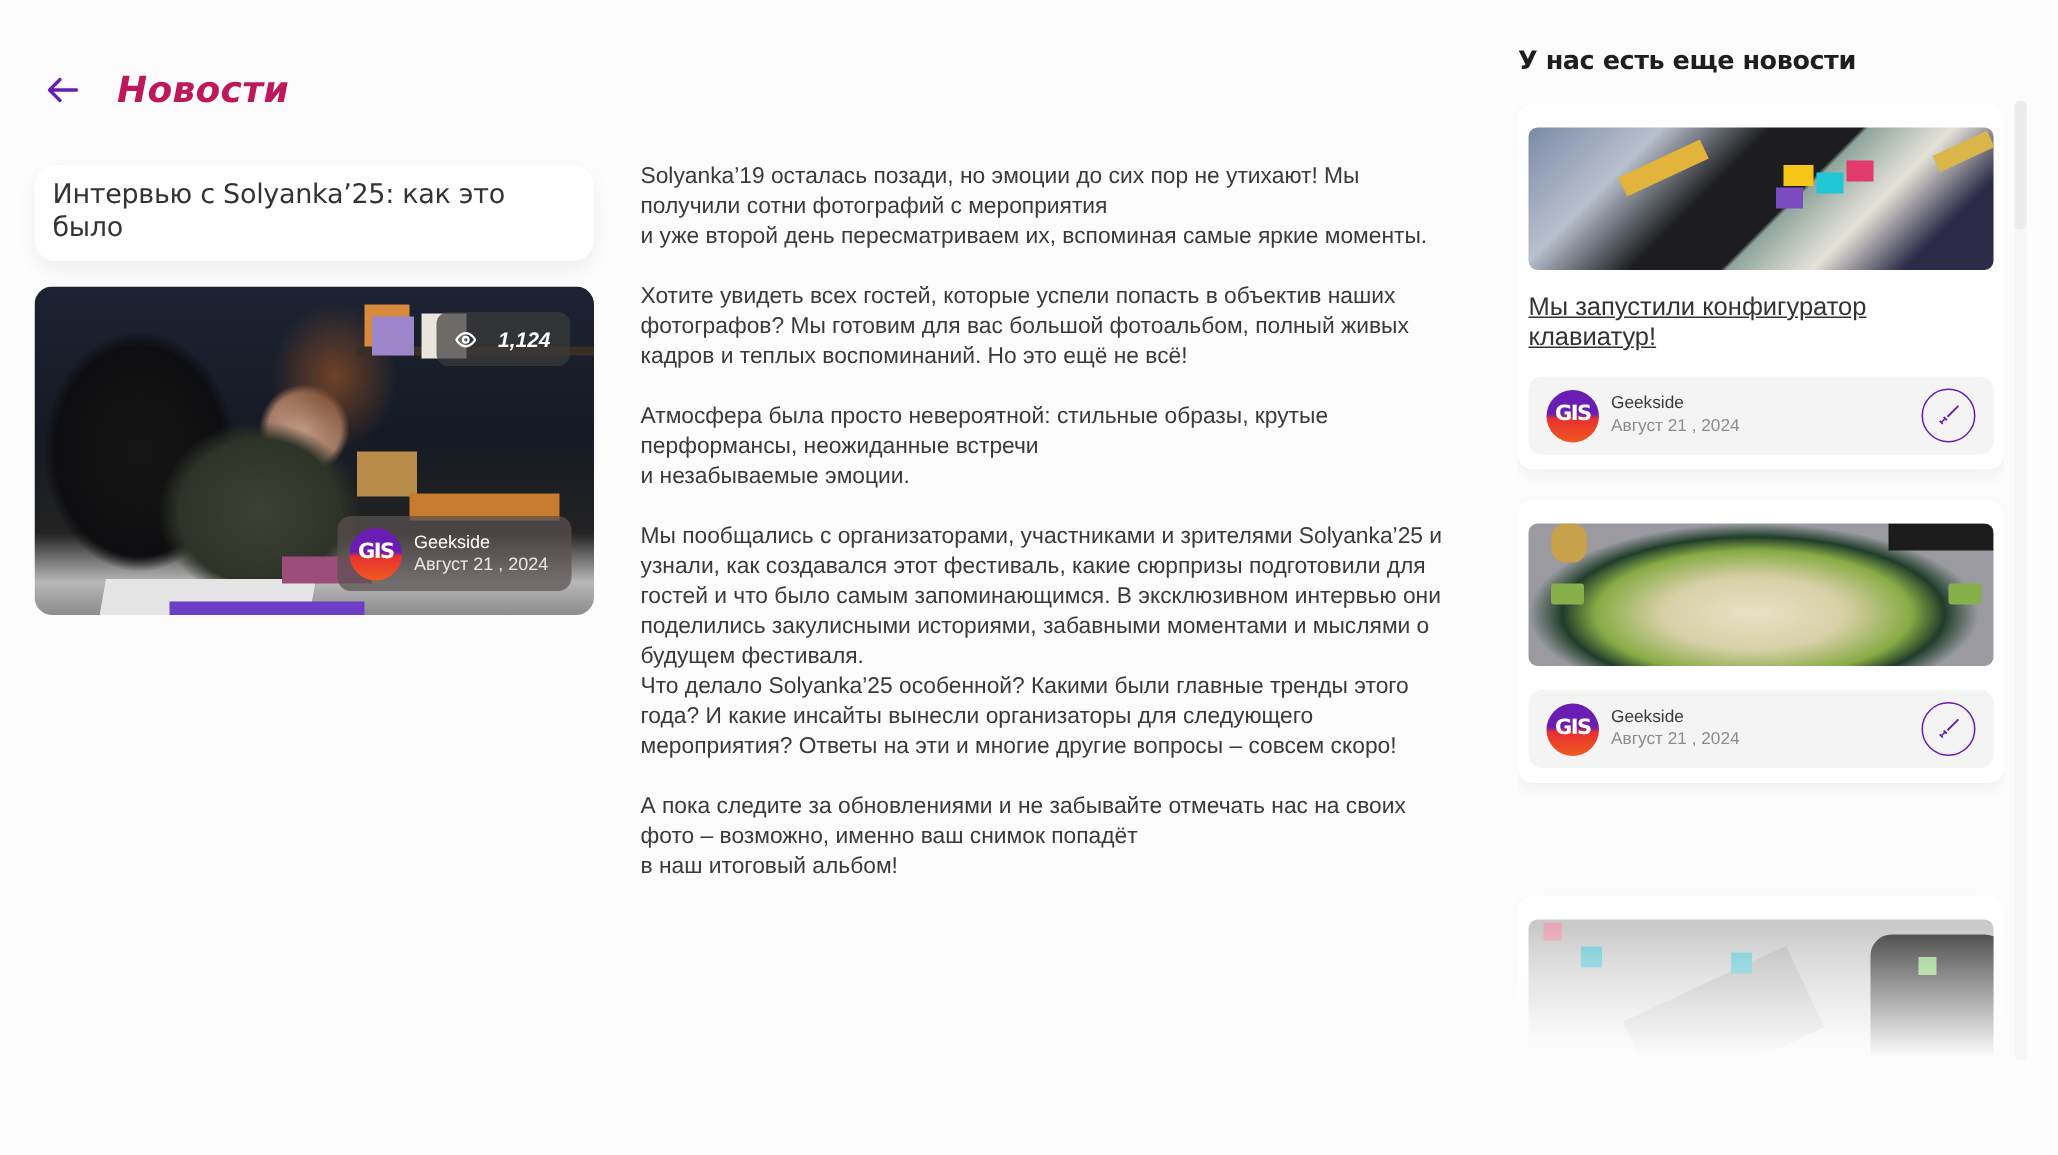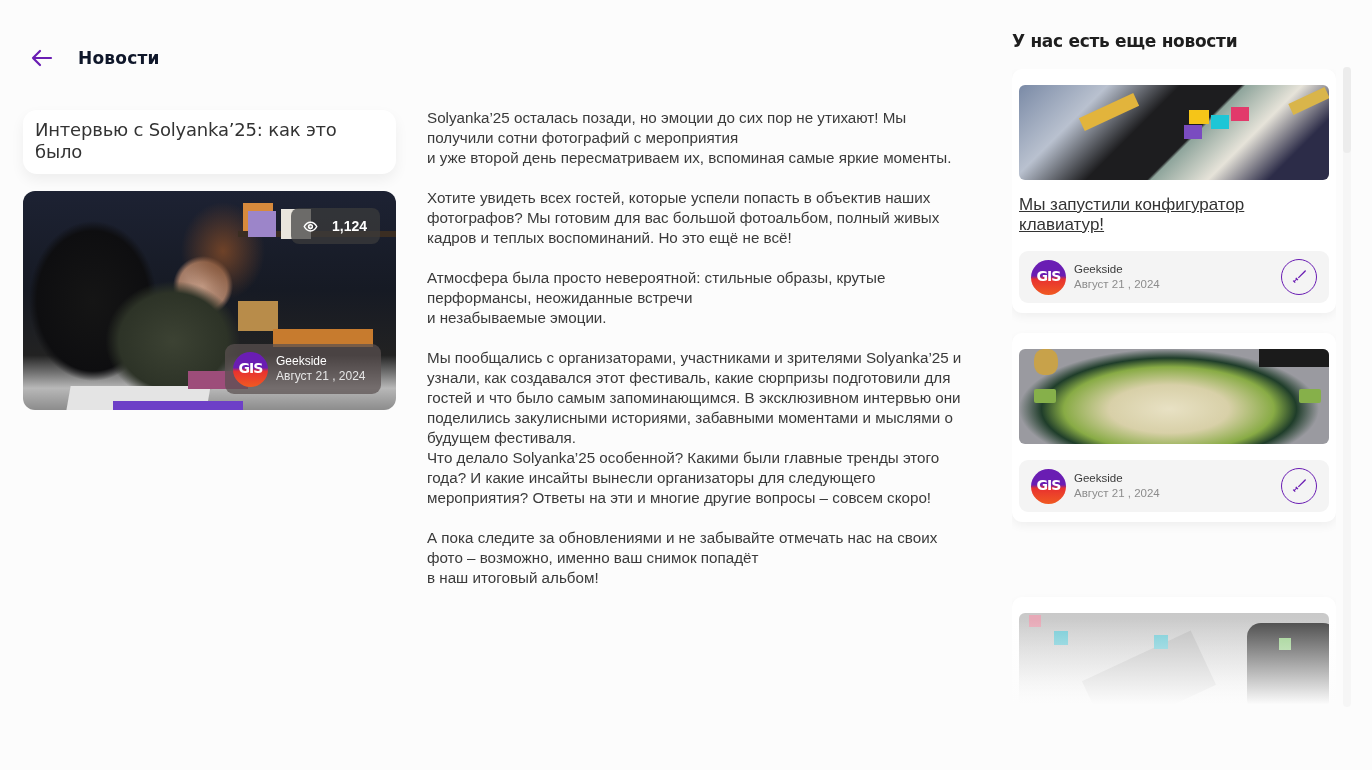--- a/index.html
+++ b/index.html
@@ -2,21 +2,21 @@
 <html><head>
 <meta charset="utf-8">
 <style>
   * { box-sizing: border-box; margin: 0; padding: 0; }
   html, body { width: 1372px; height: 770px; overflow: hidden; background: #fcfcfc; }
   body { font-family: "Liberation Sans", sans-serif; color: #2b2b2b; position: relative; }
 
   
   .back-nav { position: absolute; left: 30px; top: 46px; display: flex; align-items: center; gap: 24px; cursor: pointer; }
   .back-nav svg { width: 24px; height: 24px; display: block; }
-  .back-label { font-family: "DejaVu Sans", sans-serif; font-size: 17px; font-weight: bold; color: #0f172a; letter-spacing: 0.2px; }
+  .back-label { font-family: "DejaVu Sans", sans-serif; font-size: 24px; font-weight: bold; color: #be185d; letter-spacing: 0.2px; font-style: italic; }
 
   
   .title-card { position: absolute; left: 23px; top: 110px; width: 373px; height: 64px; background: #fff;
     border-radius: 14px; box-shadow: 0 6px 14px rgba(0,0,0,0.06); padding: 9px 12px; }
   .title-card h1 { font-family: "DejaVu Sans", sans-serif; font-size: 18px; font-weight: normal; line-height: 22px; color: #333; letter-spacing: -0.2px; }
 
   
   .hero { position: absolute; left: 23px; top: 191px; width: 373px; height: 219px; border-radius: 12px; overflow: hidden;
     background:
       radial-gradient(ellipse 60px 70px at 200px 60px, rgba(120,70,40,0.9), transparent 70%),
@@ -29,21 +29,21 @@
   .hero .box1 { position: absolute; left: 220px; top: 12px; width: 30px; height: 28px; background: #d78a3c; }
   .hero .box2 { position: absolute; left: 225px; top: 20px; width: 28px; height: 26px; background: #9c85c9; }
   .hero .box3 { position: absolute; left: 258px; top: 18px; width: 30px; height: 30px; background: #e9e5dd; }
   .hero .box4 { position: absolute; left: 215px; top: 110px; width: 40px; height: 30px; background: #b88c4a; }
   .hero .box5 { position: absolute; left: 250px; top: 138px; width: 100px; height: 18px; background: #c77b2e; }
   .hero .keyboard1 { position: absolute; left: 45px; top: 195px; width: 140px; height: 30px; background: #e4e4e4; transform: skewX(-10deg); }
   .hero .keyboard2 { position: absolute; left: 90px; top: 210px; width: 130px; height: 20px; background: #6d3fc7; }
   .hero .keyboard3 { position: absolute; left: 165px; top: 180px; width: 60px; height: 18px; background: #9d4d7a; }
 
   .views-badge { position: absolute; left: 268px; top: 17px; width: 89px; height: 36px; border-radius: 8px;
-    background: rgba(60,60,60,0.72); display: flex; align-items: center; gap: 14px; padding-left: 12px; }
+    background: rgba(60,60,60,0.72); display: flex; align-items: center; gap: 14px; padding-left: 12px; font-style: italic; }
   .views-badge svg { width: 15px; height: 15px; display: block; }
   .views-count { font-size: 14px; font-weight: bold; color: #fff; }
 
   .author-badge { position: absolute; left: 202px; top: 153px; width: 156px; height: 50px; border-radius: 9px;
     background: rgba(90,80,80,0.72); display: flex; align-items: center; gap: 8px; padding-left: 8px; }
   .author-name { font-size: 12px; color: #fff; line-height: 15px; }
   .author-date { font-size: 12px; color: #e6e6e6; line-height: 15px; }
 
   
   .gis-avatar { width: 35px; height: 35px; border-radius: 50%; overflow: hidden; flex-shrink: 0; position: relative;
@@ -144,21 +144,21 @@
       <span>GIS</span>
     </div>
     <div>
       <div class="author-name">Geekside</div>
       <div class="author-date">Август 21 , 2024</div>
     </div>
   </div>
 </div>
 
 <div class="article">
-  <p>Solyanka’25 осталась позади, но эмоции до сих пор не утихают! Мы получили сотни фотографий с мероприятия
+  <p>Solyanka’19 осталась позади, но эмоции до сих пор не утихают! Мы получили сотни фотографий с мероприятия
 и уже второй день пересматриваем их, вспоминая самые яркие моменты.</p>
   <p>Хотите увидеть всех гостей, которые успели попасть в объектив наших фотографов? Мы готовим для вас большой фотоальбом, полный живых кадров и теплых воспоминаний. Но это ещё не всё!</p>
   <p>Атмосфера была просто невероятной: стильные образы, крутые перформансы, неожиданные встречи
 и незабываемые эмоции.</p>
   <p>Мы пообщались с организаторами, участниками и зрителями Solyanka’25 и узнали, как создавался этот фестиваль, какие сюрпризы подготовили для гостей и что было самым запоминающимся. В эксклюзивном интервью они поделились закулисными историями, забавными моментами и мыслями о будущем фестиваля.
 Что делало Solyanka’25 особенной? Какими были главные тренды этого года? И какие инсайты вынесли организаторы для следующего мероприятия? Ответы на эти и многие другие вопросы – совсем скоро!</p>
   <p>А пока следите за обновлениями и не забывайте отмечать нас на своих фото – возможно, именно ваш снимок попадёт
 в наш итоговый альбом!</p>
 </div>
 

